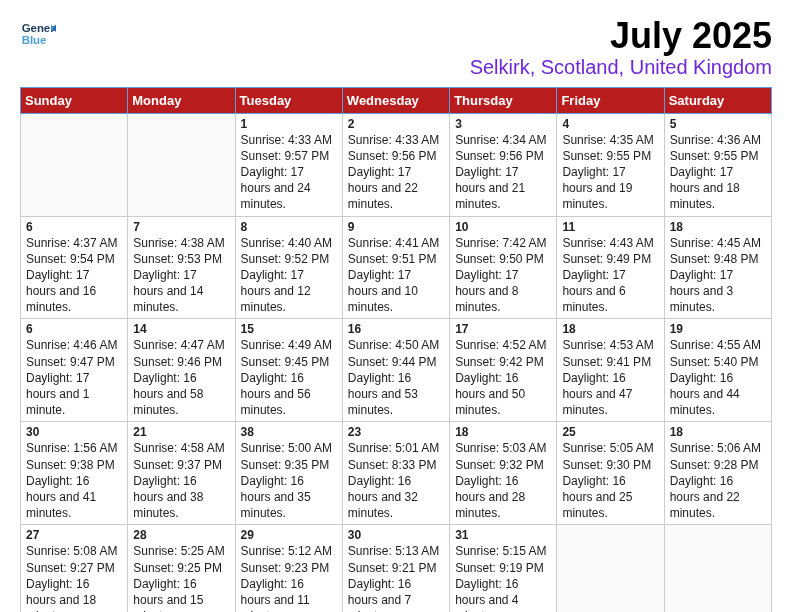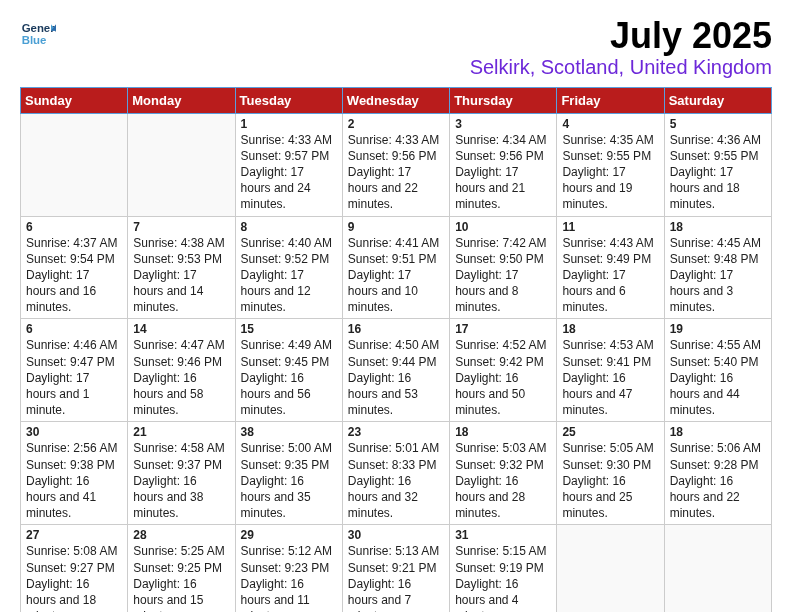--- a/index.html
+++ b/index.html
@@ -232,21 +232,21 @@
           <td>
             <div class="day-number">19</div>
             <div class="day-info">Sunrise: 4:55 AM
 Sunset: 5:40 PM
 Daylight: 16 hours and 44 minutes.</div>
           </td>
         </tr>
         <tr>
           <td>
             <div class="day-number">30</div>
-            <div class="day-info">Sunrise: 2:56 AM
+            <div class="day-info">Sunrise: 1:56 AM
 Sunset: 9:38 PM
 Daylight: 16 hours and 41 minutes.</div>
           </td>
           <td>
             <div class="day-number">21</div>
             <div class="day-info">Sunrise: 4:58 AM
 Sunset: 9:37 PM
 Daylight: 16 hours and 38 minutes.</div>
           </td>
           <td>

